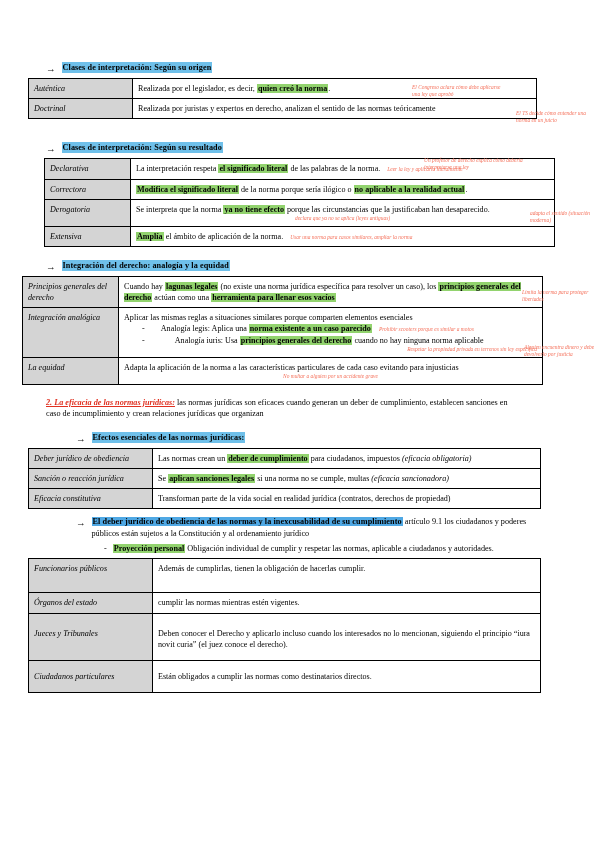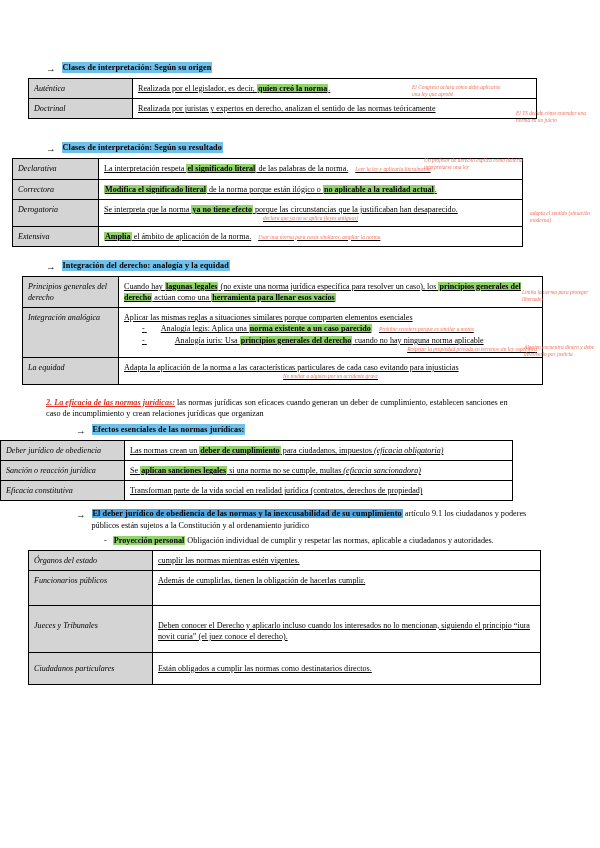--- a/index.html
+++ b/index.html
@@ -35,26 +35,26 @@
   table td{
     border:1px solid #000;
     padding:4px 5px;
     vertical-align:top;
   }
   td.lab{
     background:#d4d4d4;
     font-style:italic;
     font-size:8.1px;
   }
-  td.body{background:#fff;text-decoration:underline;}
+  td.body{background:#fff;}
 
   .t1{width:508px;margin-left:28px;}
-  .t2{width:510px;margin-left:12px;padding-left:8px;}
+  .t2{width:510px;margin-left:44px;padding-left:8px;}
   .t3{width:520px;margin-left:22px;}
-  .t4{width:512px;}
+  .t4{width:512px;margin-left:28px;}
   .t5{width:512px;margin-left:28px;}
 
   
   .ann{
     color:#f4705a;
     font-style:italic;
     font-size:5.4px;
     line-height:6.6px;
     font-weight:normal;
   }
@@ -62,21 +62,21 @@
   .ann-blk{ display:block; }
   .side-note{
     position:absolute;
     color:#f4705a;font-style:italic;
     font-size:5.4px;line-height:6.8px;
     width:72px;
   }
 
   
   .para{
-    margin:0 0 0 46px;
+    margin:0 0 8px 46px;
     font-size:8.2px;line-height:11.6px;
     width:470px;
   }
   .sec-title{
     color:#e03020;font-style:italic;font-weight:bold;
     text-decoration:underline;
   }
   .bullet-row{
     display:flex;gap:6px;margin-left:76px;
     font-size:8.2px;line-height:11.6px;width:440px;
@@ -134,21 +134,21 @@
         <col style="width:86px">
         <col style="width:424px">
       </colgroup>
     <tbody>
       <tr>
         <td class="lab">Declarativa</td>
         <td class="body"><span>La interpretación respeta </span><span class="hl-green">el significado literal</span><span> de las palabras de la norma.</span><span class="ann ann-inline">Leer la ley y aplicarla literalmente</span></td>
       </tr>
       <tr>
         <td class="lab">Correctora</td>
-        <td class="body"><span class="hl-green">Modifica el significado literal</span><span> de la norma porque están ilógico o </span><span class="hl-green">no aplicable a la realidad actual</span><span>.</span></td>
+        <td class="body"><span class="hl-green">Modifica el significado literal</span><span> de la norma porque sería ilógico o </span><span class="hl-green">no aplicable a la realidad actual</span><span>.</span></td>
       </tr>
       <tr>
         <td class="lab">Derogatoria</td>
         <td class="body"><span>Se interpreta que la norma </span><span class="hl-green">ya no tiene efecto</span><span> porque las circunstancias que la justificaban han desaparecido.</span><span class="ann ann-blk" style="text-align:center">declara que ya no se aplica (leyes antiguas)</span></td>
       </tr>
       <tr>
         <td class="lab">Extensiva</td>
         <td class="body"><span class="hl-green">Amplía</span><span> el ámbito de aplicación de la norma.</span><span class="ann ann-inline">Usar una norma para casos similares, ampliar la norma</span></td>
       </tr>
     </tbody>
@@ -245,28 +245,28 @@
   </div>
 
   <div class="sp-s"></div>
   <table class="t5">
     <colgroup>
         <col style="width:124px">
         <col style="width:388px">
       </colgroup>
     <tbody>
       <tr>
+        <td class="lab" style="padding-bottom:18px">Funcionarios públicos</td>
+        <td class="body">Además de cumplirlas, tienen la obligación de hacerlas cumplir.</td>
+      </tr>
+      <tr>
         <td class="lab">Órganos del estado</td>
         <td class="body">cumplir las normas mientras estén vigentes.</td>
       </tr>
       <tr>
-        <td class="lab" style="padding-bottom:18px">Funcionarios públicos</td>
-        <td class="body">Además de cumplirlas, tienen la obligación de hacerlas cumplir.</td>
-      </tr>
-      <tr>
         <td class="lab" style="padding-top:14px;padding-bottom:14px">Jueces y Tribunales</td>
         <td class="body" style="padding-top:14px;padding-bottom:10px">Deben conocer el Derecho y aplicarlo incluso cuando los interesados no lo mencionan, siguiendo el principio “iura novit curia” (el juez conoce el derecho).</td>
       </tr>
       <tr>
         <td class="lab" style="padding-top:10px;padding-bottom:6px">Ciudadanos particulares</td>
         <td class="body" style="padding-top:10px;padding-bottom:10px">Están obligados a cumplir las normas como destinatarios directos.</td>
       </tr>
     </tbody>
   </table>
 

